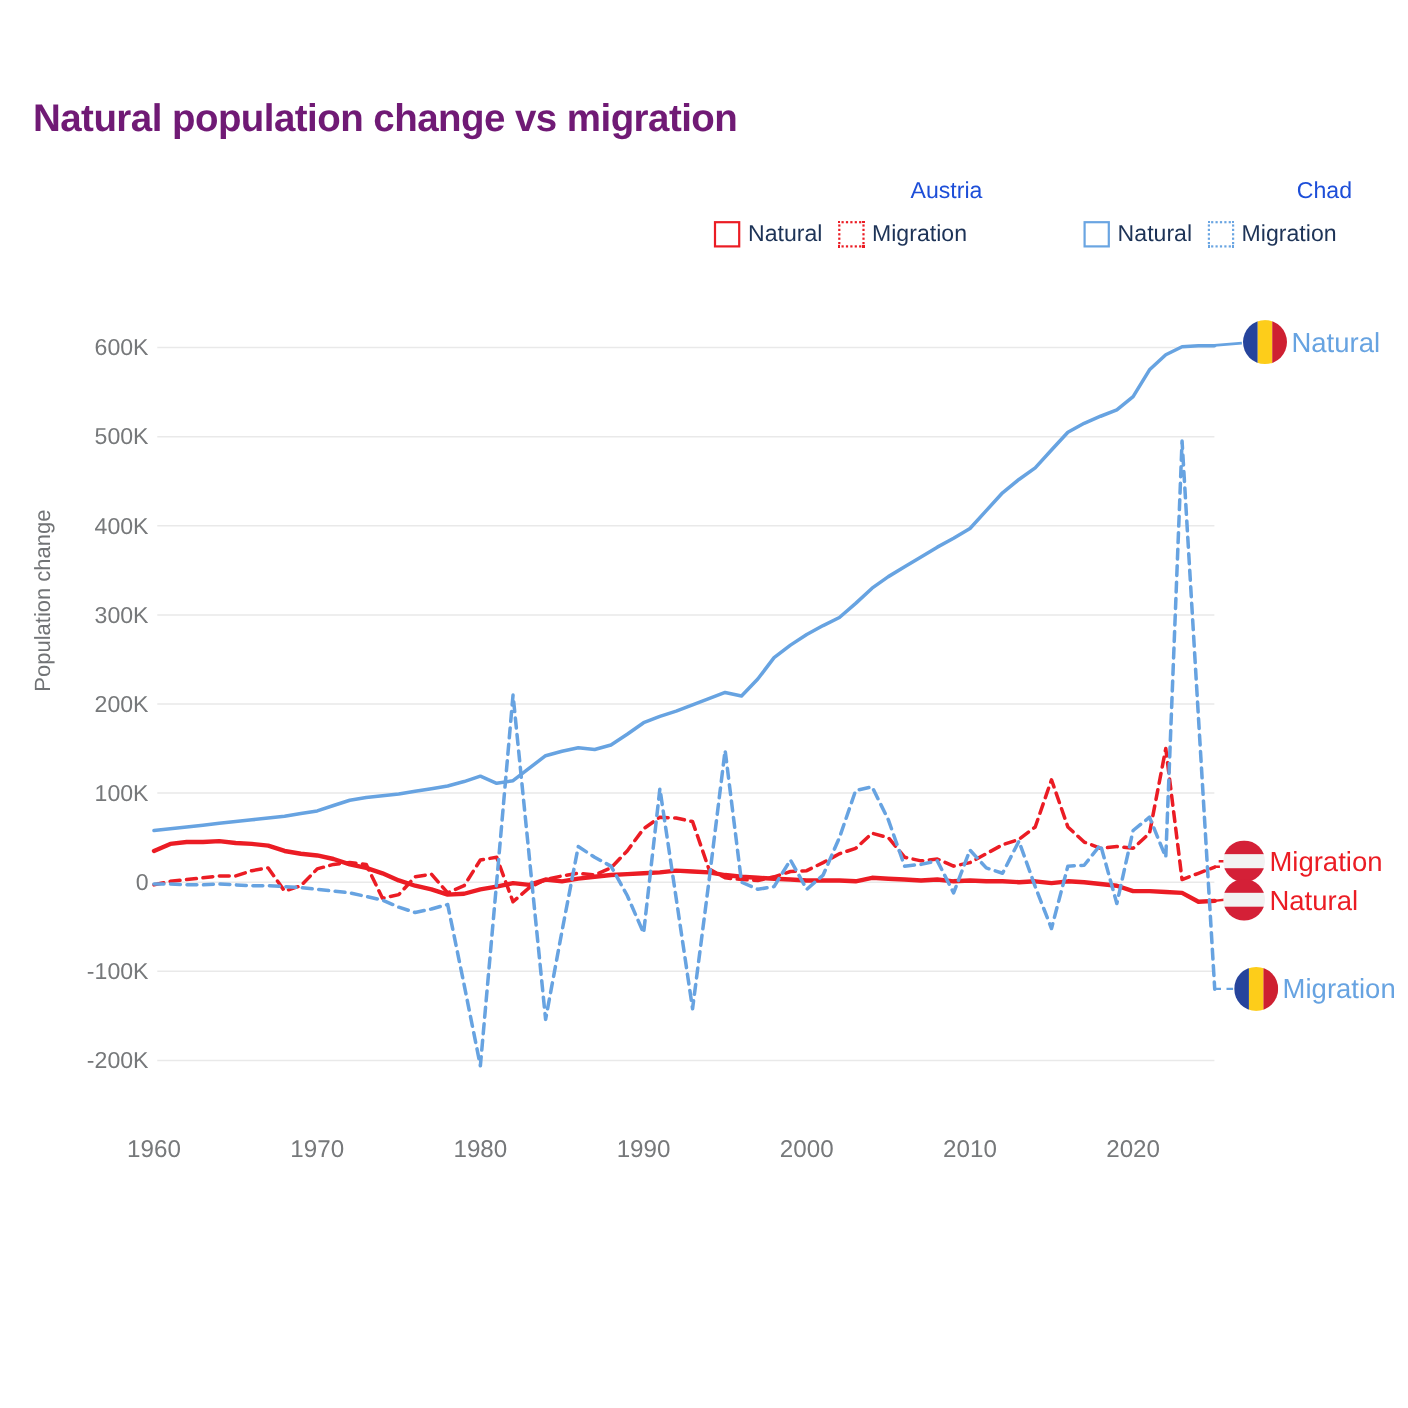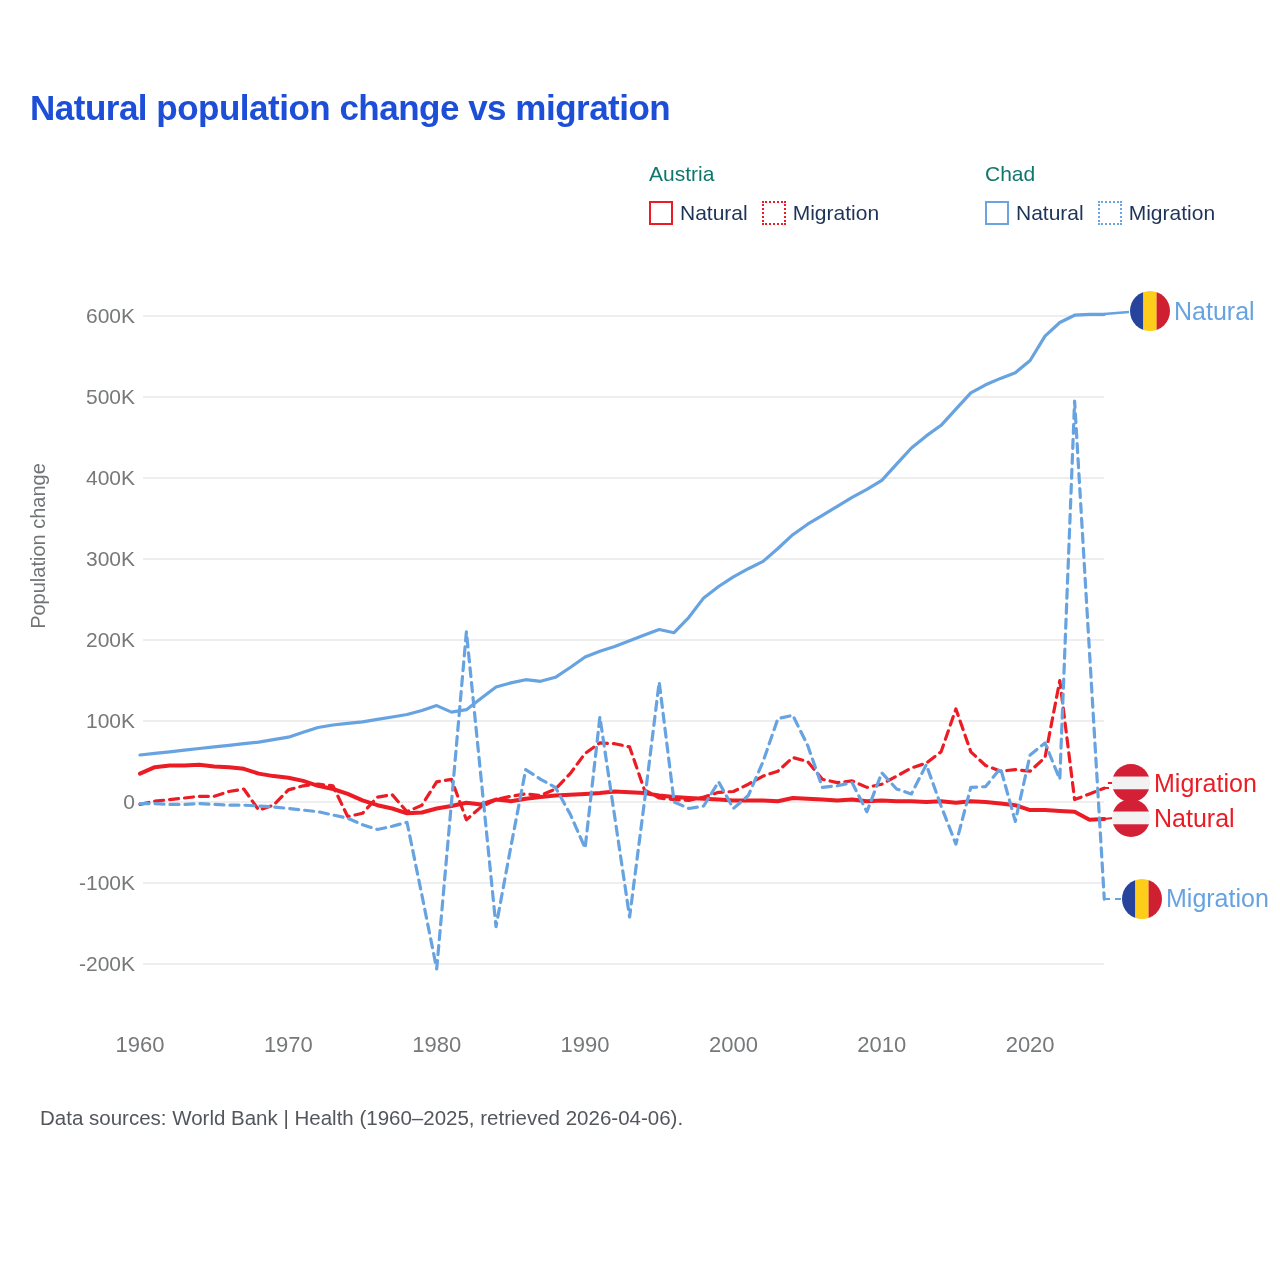--- a/index.html
+++ b/index.html
@@ -1,24 +1,24 @@
 <!DOCTYPE html>
 <html><head>
 <meta charset="utf-8">
 <style>
   html,body{margin:0;padding:0;}
   body{width:1280px;height:1280px;background:#ffffff;position:relative;
        font-family:"Liberation Sans", sans-serif;overflow:hidden;}
   .page-title{position:absolute;left:30px;top:88px;font-size:35px;font-weight:700;
-      color:#1d4ed8;letter-spacing:-0.5px;}
+      color:#701a75;letter-spacing:-0.5px;}
   .legend{position:absolute;top:162px;left:0;width:1280px;height:80px;}
   .legend-group{position:absolute;top:0;}
   .legend-group.austria{left:649px;}
   .legend-group.chad{left:961px;margin-left:24px;}
-  .legend-country{font-size:21px;color:#0f766e;margin-bottom:15px;}
+  .legend-country{font-size:21px;color:#1d4ed8;margin-bottom:15px;text-align:right;}
   .legend-row{display:flex;align-items:center;}
   .legend-item{display:flex;align-items:center;margin-right:14px;cursor:pointer;}
   .swatch{width:20px;height:20px;margin-right:7px;background:#fff;box-sizing:content-box;}
   .swatch.red-solid{border:2.5px solid #EB1C24;}
   .swatch.red-dotted{border:2.5px dotted #EB1C24;}
   .swatch.blue-solid{border:2.5px solid #6AA5E2;}
   .swatch.blue-dotted{border:2.5px dotted #6AA5E2;}
   .legend-label{font-size:21px;color:#1D3357;}
   svg text{font-family:"Liberation Sans", sans-serif;}
   .footer{position:absolute;left:40px;top:1098px;font-size:20.5px;color:#53575C;line-height:40px;}
@@ -146,14 +146,13 @@
         <rect x="-20" y="-20" width="13.4" height="40" fill="#26449C"></rect>
         <rect x="-6.6" y="-20" width="13.3" height="40" fill="#FDCD1A"></rect>
         <rect x="6.6" y="-20" width="13.4" height="40" fill="#CE2031"></rect>
       </g>
     </g>
     <text x="1166" y="907" font-size="25" fill="#67A3E1">Migration</text>
   </g>
 </svg>
 
 <div class="footer">
-  <div>Data sources: World Bank | Health (1960–2025, retrieved 2026-04-06).</div>
 </div>
 
 </body></html>

